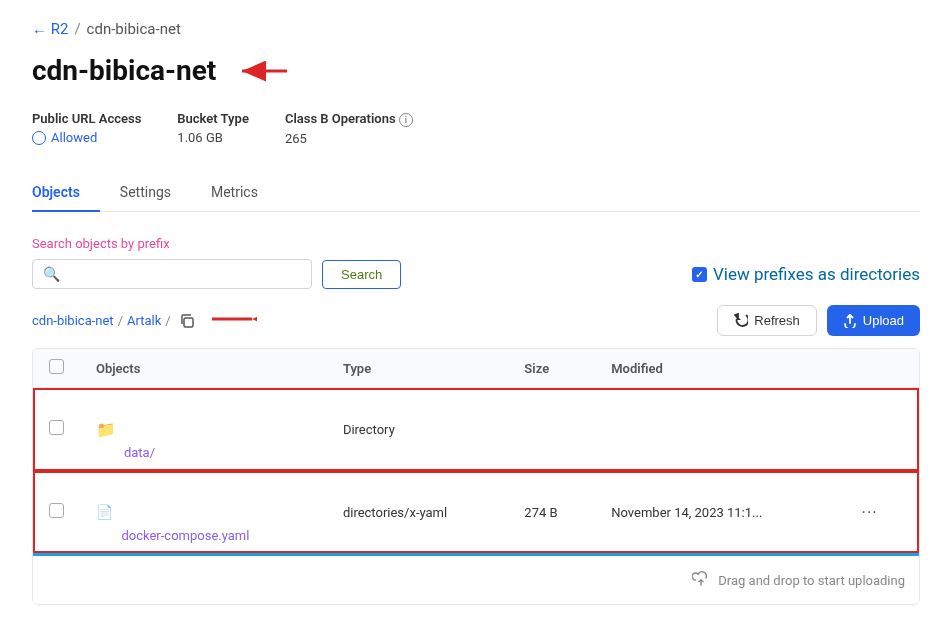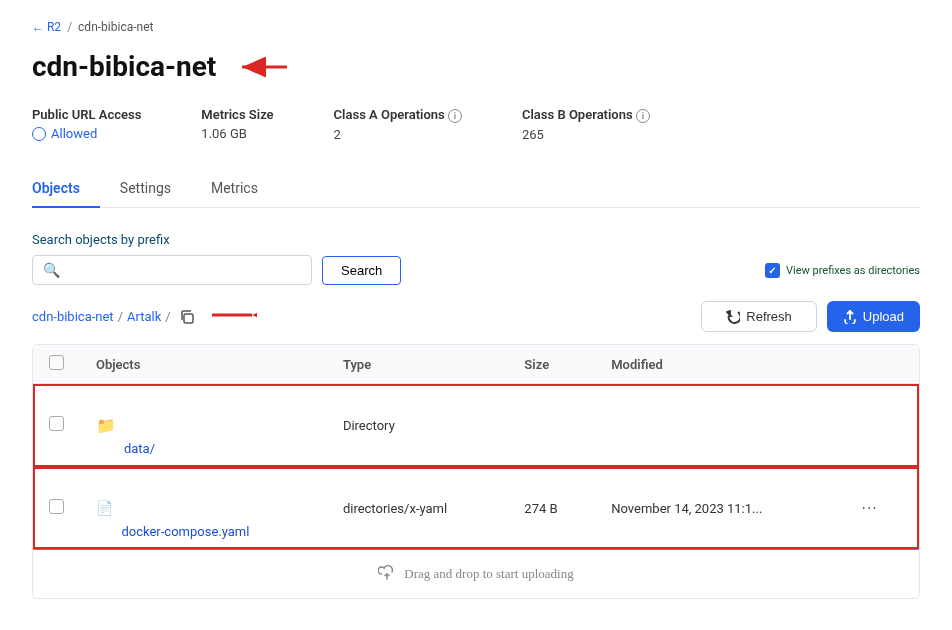--- a/index.html
+++ b/index.html
@@ -12,21 +12,21 @@
     }
     .page-container {
       max-width: 952px;
       margin: 0 auto;
       padding: 20px 32px;
     }
     .breadcrumb {
       display: flex;
       align-items: flex-start;
       gap: 6px;
-      font-size: 12px;
+      font-size: 15px;
       margin-bottom: 16px;
       color: #555;
     }
     .breadcrumb a {
       color: #2563eb;
       text-decoration: none;
     }
     .breadcrumb-sep { color: #888; }
 
     .page-title-row {
@@ -36,21 +36,21 @@
       margin-bottom: 24px;
     }
     .page-title {
       font-size: 28px;
       font-weight: 700;
       color: #111;
     }
 
     .meta-row {
       display: flex;
-      gap: 60px;
+      gap: 36px;
       margin-bottom: 28px;
     }
     .meta-item {}
     .meta-label {
       font-size: 13px;
       font-weight: 600;
       color: #333;
       margin-bottom: 4px;
     }
     .meta-value {
@@ -101,21 +101,21 @@
     .tab.active {
       color: #2563eb;
       border-bottom: 2px solid #2563eb;
       font-weight: 600;
     }
     .tab:first-child { padding-left: 0; }
 
     .search-section { margin-bottom: 16px; }
     .search-label {
       font-size: 13px;
-      color: #0c4a6e;
+      color: #ec4899;
       margin-bottom: 8px;
     }
     .search-row {
       display: flex;
       align-items: center;
       gap: 10px;
       justify-content: space-between;
     }
     .search-input-wrap {
       display: flex;
@@ -131,33 +131,33 @@
       outline: none;
       font-size: 13px;
       width: 100%;
       color: #111;
       background: transparent;
     }
     .search-icon-glyph { color: #888; font-size: 14px; }
     .search-btn {
       padding: 6px 18px;
       font-size: 13px;
-      color: #000000;
+      color: #4d7c0f;
       border: 1px solid #2563eb;
       border-radius: 4px;
       background: #fff;
       cursor: pointer;
     }
 
     .view-prefix-wrap {
       display: flex;
       align-items: center;
       gap: 6px;
-      font-size: 11px;
-      color: #14532d;
+      font-size: 17px;
+      color: #0369a1;
     }
     .checkbox-styled {
       width: 15px;
       height: 15px;
       background: #2563eb;
       border-radius: 3px;
       display: flex;
       align-items: center;
       justify-content: center;
       flex-shrink: 0;
@@ -196,23 +196,22 @@
       display: flex;
       align-items: center;
     }
 
     .path-actions {
       display: flex;
       gap: 10px;
     }
     .btn-refresh {
       display: flex;
-      align-items: center;
       gap: 6px;
-      padding: 7px 24px;
+      padding: 7px 16px;
       font-size: 13px;
       border: 1px solid #d1d5db;
       border-radius: 6px;
       background: #fff;
       cursor: pointer;
       color: #333;
     }
     .btn-upload {
       display: flex;
       align-items: center;
@@ -276,46 +275,45 @@
     .folder-icon {
       color: #2563eb;
       font-size: 16px;
       flex-shrink: 0;
     }
     .file-icon {
       color: #555;
       font-size: 14px;
     }
     .obj-link {
-      color: #1d4ed8;
+      color: #8b5cf6;
       text-decoration: none;
       margin-top: 47px;
     }
 
     .more-btn {
       background: none;
       border: none;
       cursor: pointer;
       color: #555;
       font-size: 16px;
       padding: 2px 6px;
     }
 
     .drag-drop-hint {
       text-align: center;
       padding: 14px;
       font-size: 13px;
       color: #888;
-      border-top: 1px solid #0ea5e9;
-      display: flex;
-      align-items: center;
-      justify-content: center;
+      border-top: 3px solid #0ea5e9;
+      display: flex;
+      align-items: center;
+      justify-content: flex-end;
       gap: 8px;
       background: #fff;
-      font-family: Liberation Serif, serif;
     }
     .upload-cloud-icon { font-size: 15px; color: #888; }
 
     
     .red-arrow {
       display: inline-block;
       width: 60px;
       height: 28px;
       position: relative;
     }
@@ -349,29 +347,22 @@
 
   <div class="meta-row">
     <div class="meta-item">
       <div class="meta-label">Public URL Access</div>
       <div class="meta-value allowed">
         <span class="globe-icon"></span>
         <span>Allowed</span>
       </div>
     </div>
     <div class="meta-item">
-      <div class="meta-label">Metrics Size</div>
+      <div class="meta-label">Bucket Type</div>
       <div class="meta-value">1.06 GB</div>
-    </div>
-    <div class="meta-item">
-      <div class="meta-label">
-        <span>Class A Operations</span>
-        <span class="info-icon">i</span>
-      </div>
-      <div class="meta-value">2</div>
     </div>
     <div class="meta-item">
       <div class="meta-label">
         <span>Class B Operations</span>
         <span class="info-icon">i</span>
       </div>
       <div class="meta-value">265</div>
     </div>
   </div>
 

